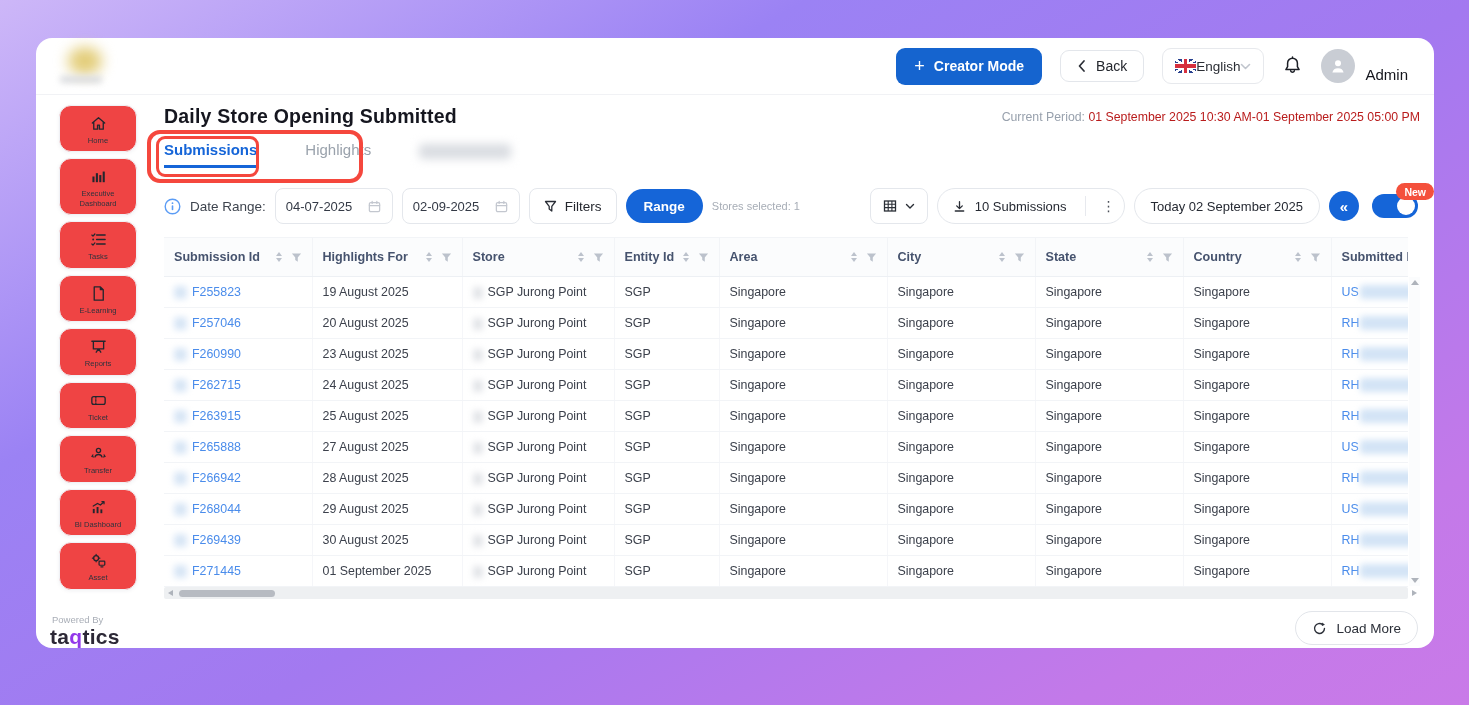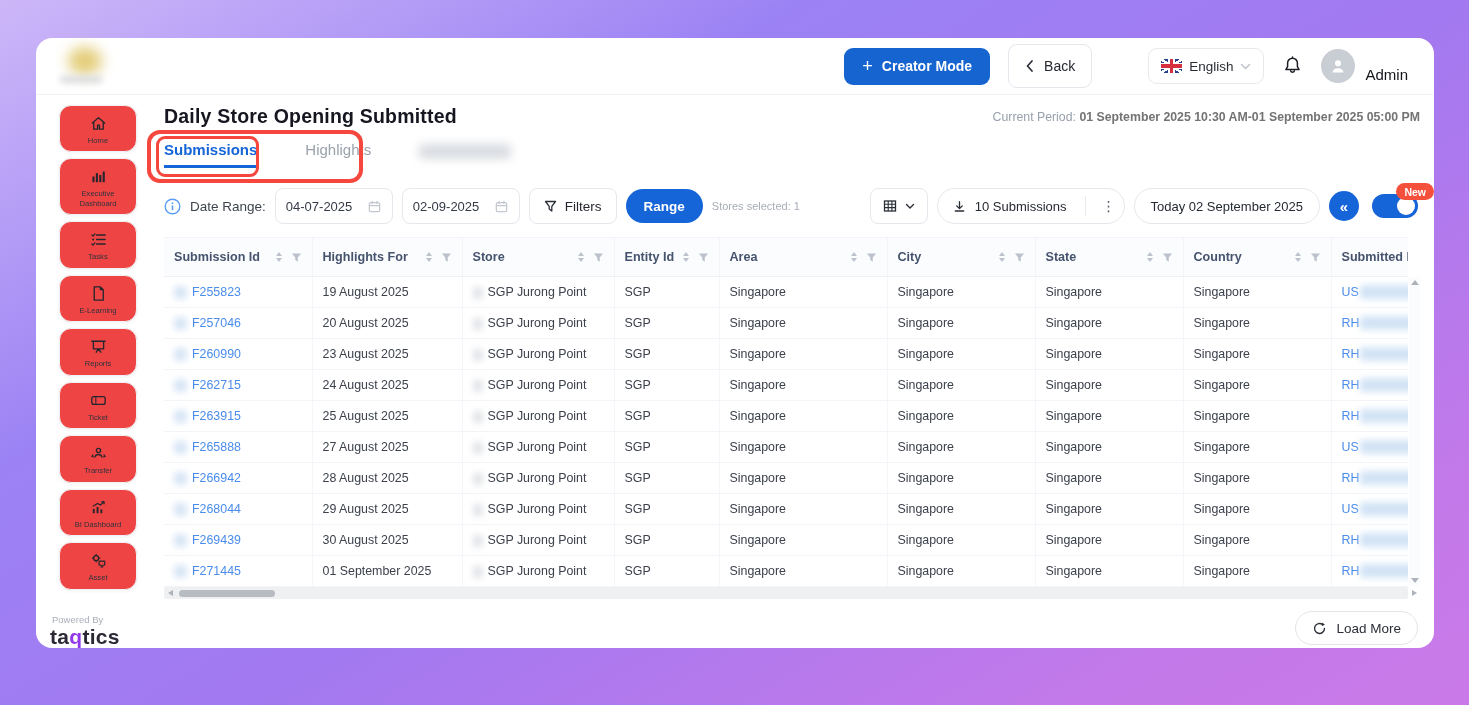--- a/index.html
+++ b/index.html
@@ -13,22 +13,22 @@
   
   .topbar { height:57px; min-height:57px; display:flex; align-items:center; padding:0 26px 0 22px;
             border-bottom:1px solid #f1f2f5; gap:16px; }
   .logo-blob { width:54px; height:40px; position:relative; }
   .logo-blob .b1 { position:absolute; left:10px; top:1px; width:34px; height:28px; background:#e3cd79; border-radius:50%; filter:blur(7px); }
   .logo-blob .b2 { position:absolute; left:2px; top:30px; width:42px; height:7px; background:#d9dbdf; border-radius:3px; filter:blur(3px); }
   .top-right { margin-left:auto; display:flex; align-items:center; gap:18px; }
   .btn { display:flex; align-items:center; cursor:pointer; white-space:nowrap; }
   .btn-creator { background:#1564cf; color:#fff; font-size:14px; font-weight:600; border-radius:9px; height:37px; padding:0 18px; gap:9px; }
   .btn-creator .plus { font-size:18px; font-weight:400; line-height:1; }
-  .btn-back { background:#fff; border:1px solid #e3e6eb; border-radius:9px; height:44px; padding:0 16px; gap:9px; font-size:14px; color:#24272e; }
-  .lang { border:1px solid #e7e9ed; border-radius:9px; height:36px; padding:0 12px; gap:7px; font-size:13.5px; color:#2b2e35;margin-left:38px; }
+  .btn-back { background:#fff; border:1px solid #e3e6eb; border-radius:9px; height:32px; padding:0 16px; gap:9px; font-size:14px; color:#24272e; }
+  .lang { border:1px solid #e7e9ed; border-radius:9px; height:36px; padding:0 12px; gap:0; font-size:13.5px; color:#2b2e35; }
   .flag { width:21px; height:14px; border-radius:2px;
           background-color:#28418f;
           background-image:
             linear-gradient(to right, transparent 41%, #d6303e 41%, #d6303e 59%, transparent 59%),
             linear-gradient(to bottom, transparent 36%, #d6303e 36%, #d6303e 64%, transparent 64%),
             linear-gradient(to right, transparent 33%, #fff 33%, #fff 67%, transparent 67%),
             linear-gradient(to bottom, transparent 28%, #fff 28%, #fff 72%, transparent 72%),
             linear-gradient(33deg, transparent 45%, #fff 45%, #fff 55%, transparent 55%),
             linear-gradient(-33deg, transparent 45%, #fff 45%, #fff 55%, transparent 55%); }
   .bell-wrap { cursor:pointer; display:flex; }
@@ -46,21 +46,21 @@
   .powered { margin-top:auto; font-size:9.5px; color:#a9aeb7; align-self:flex-start; padding-left:4px; }
   .brand { font-size:21px; font-weight:700; color:#2c2836; letter-spacing:.3px; line-height:1.1; align-self:flex-start; padding-left:2px; }
   .brand .q { color:#9238ea; }
 
   .main { flex:1; padding-left:16px; position:relative; min-width:0; display:flex; flex-direction:column; }
 
   .title-row { display:flex; align-items:flex-start; }
   .page-title { font-size:19.5px; font-weight:700; color:#15161f; letter-spacing:.2px; }
   .period { margin-left:auto; font-size:12.3px; padding-top:5px; white-space:nowrap; }
   .period .lbl { color:#98a1ad; }
-  .period .val { color:#737373; font-weight:700; }
+  .period .val { color:#b91c1c; font-weight:400; }
 
   .tabs-row { position:relative; margin-top:13px; height:36px; display:flex; gap:48px; align-items:flex-start; }
   .tab { font-size:15px; cursor:pointer; padding-bottom:7px; }
   .tab.active { color:#1565d8; font-weight:600; border-bottom:3px solid #1565d8; }
   .tab.inactive { color:#9aa2ac; }
   .tab-blur { width:92px; height:15px; background:#d9dce1; filter:blur(5px); border-radius:4px; margin-top:3px; }
   .ann-outer { position:absolute; left:-17px; top:-11px; width:216px; height:53px; border:4px solid #f5473d; border-radius:13px; pointer-events:none; }
   .ann-inner { position:absolute; left:-8px; top:-5px; width:103px; height:41px; border:3.5px solid #f5473d; border-radius:9px; pointer-events:none; }
 
   

